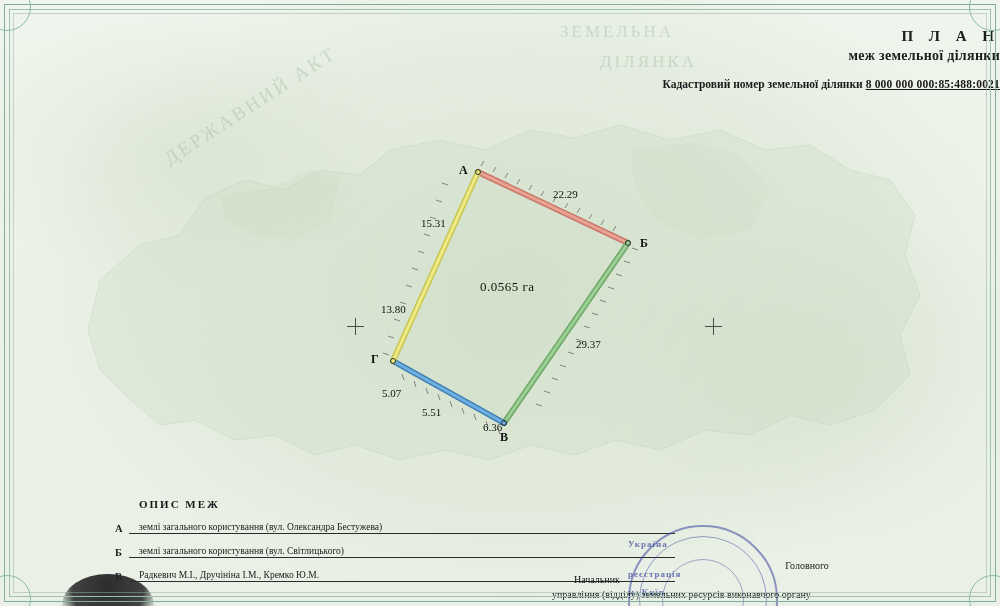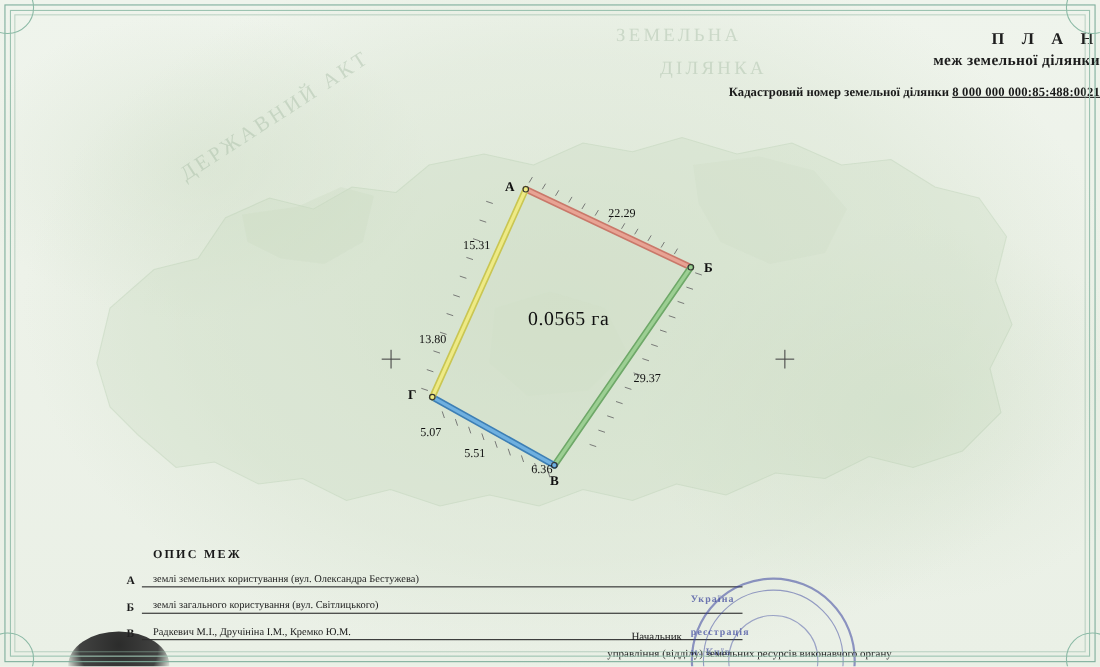--- a/index.html
+++ b/index.html
@@ -122,21 +122,21 @@
     font-weight: bold;
     color: #111;
   }
   .dim-label {
     position: absolute;
     font-size: 11px;
     color: #111;
   }
   .area-label {
     position: absolute;
-    font-size: 18px;
+    font-size: 13px;
     color: #111;
     letter-spacing: 0.5px;
   }
 
   
   .legend {
     position: absolute;
     left: 115px;
     top: 498px;
     width: 560px;
@@ -379,21 +379,21 @@
 
   <div class="cross" style="left:347px; top:318px;"></div>
   <div class="cross" style="left:705px; top:318px;"></div>
 
   <div class="legend">
     <div class="legend-title">ОПИС МЕЖ</div>
 
     <div class="legend-row">
       <div class="legend-key">А</div>
       <div class="legend-line">
-        <span class="legend-text">землі земельних користування (вул. Олександра Бестужева)</span>
+        <span class="legend-text">землі загального користування (вул. Олександра Бестужева)</span>
       </div>
     </div>
 
     <div class="legend-row">
       <div class="legend-key">Б</div>
       <div class="legend-line">
         <span class="legend-text">землі загального користування (вул. Світлицького)</span>
       </div>
     </div>
 
@@ -408,20 +408,21 @@
   <div class="stamp">
     <div class="stamp-ink"></div>
     <div class="stamp-ink inner"></div>
     <div class="stamp-ink inner2"></div>
     <div class="stamp-text" style="top:14px;">Україна</div>
     <div class="stamp-text" style="top:44px;">реєстрація</div>
     <div class="stamp-text" style="top:62px;">м. Київ</div>
   </div>
 
   <div class="sig-block">
+    <div class="sig-top">Головного</div>
     <div style="margin-left:22px;">Начальник</div>
     <div class="sig-line2">
       <span>управління (відділу) земельних ресурсів</span>
       <span>виконавчого органу</span>
     </div>
   </div>
 
   <div class="scan-blob"></div>
 
   <div class="border-hair"></div>

